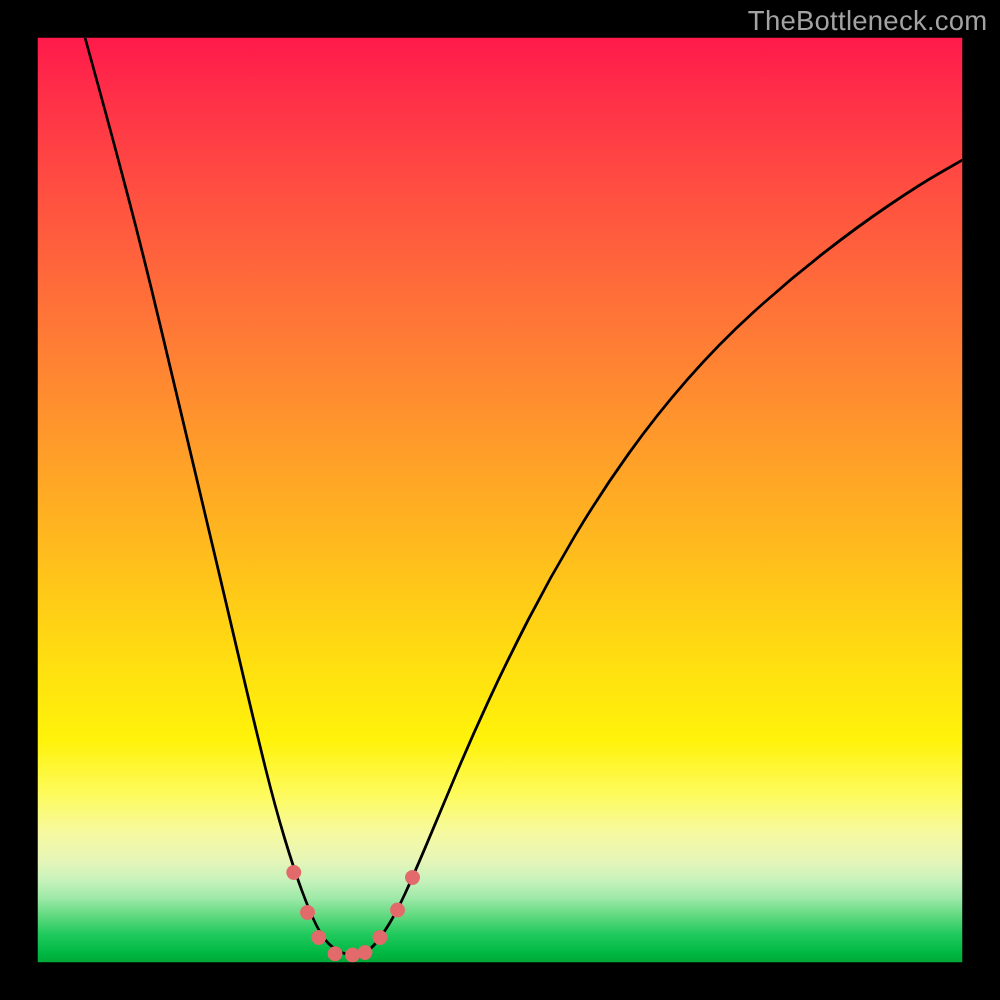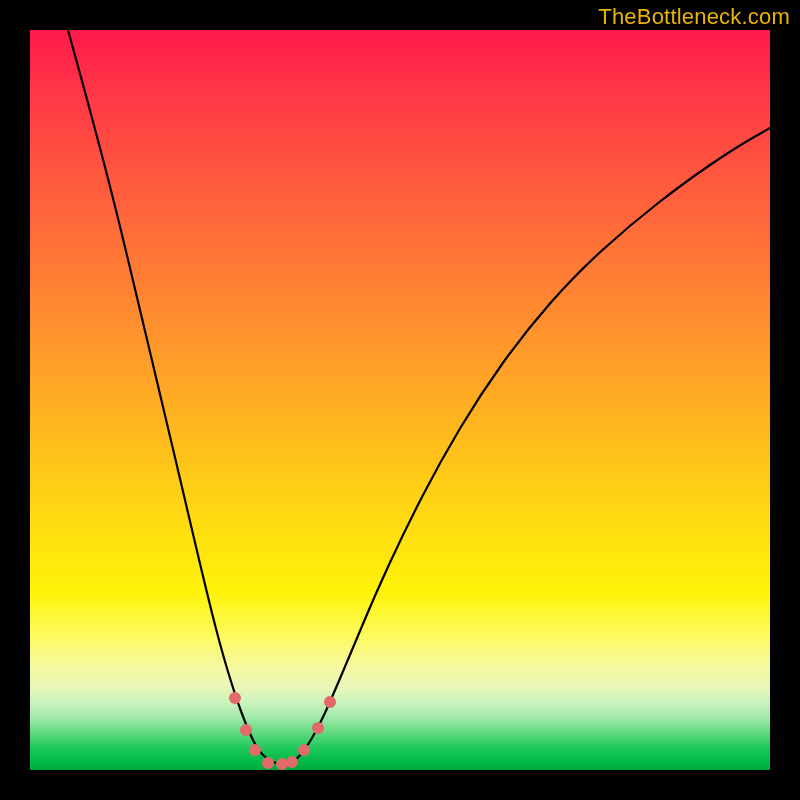--- a/index.html
+++ b/index.html
@@ -39,21 +39,21 @@
       #5fd97f 95%,
       #1fc95c 97%,
       #00b843 99%,
       #00a838 100%
     );
   }
   .watermark {
     position: absolute;
     top: 4px;
     right: 10px;
-    color: #eab308;
+    color: #a3a3a3;
     font-size: 22px;
     letter-spacing: 0.2px;
     font-weight: 500;
     z-index: 5;
   }
   svg.curve {
     position: absolute;
     inset: 0;
     width: 100%;
     height: 100%;

